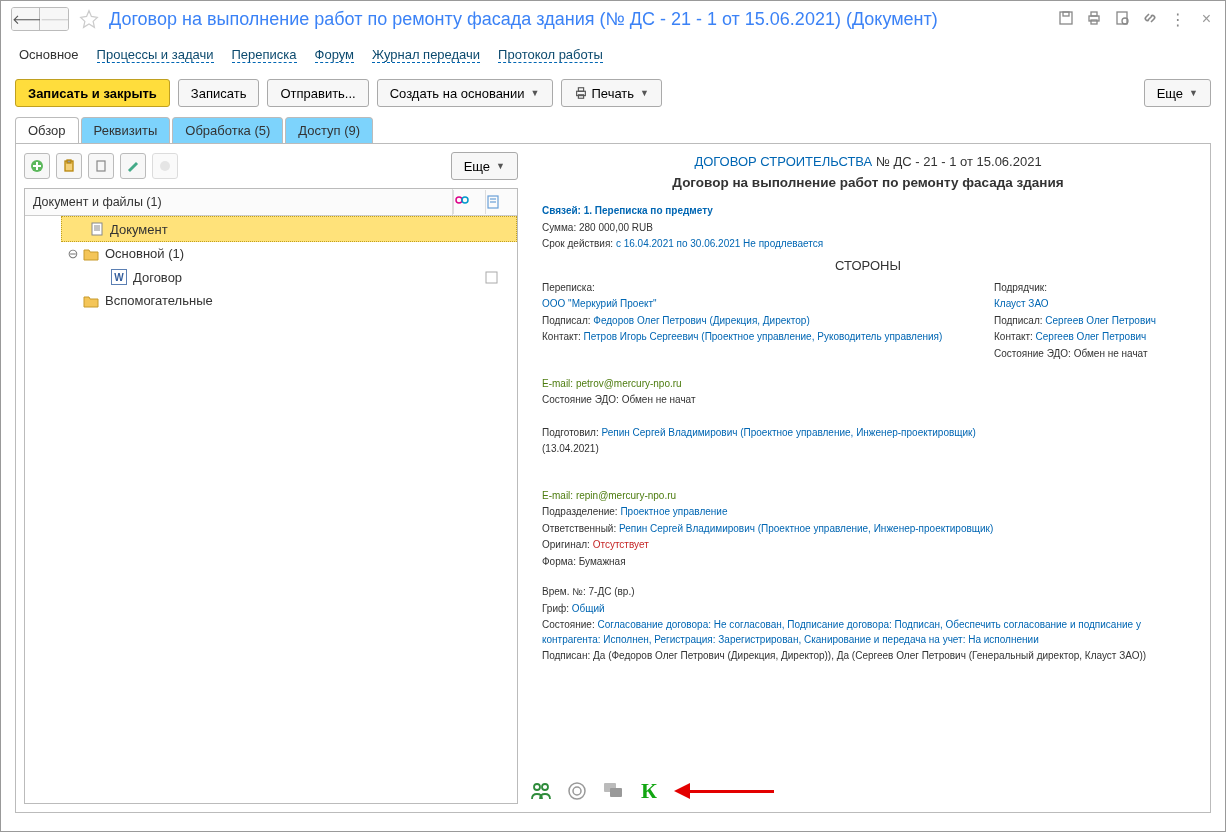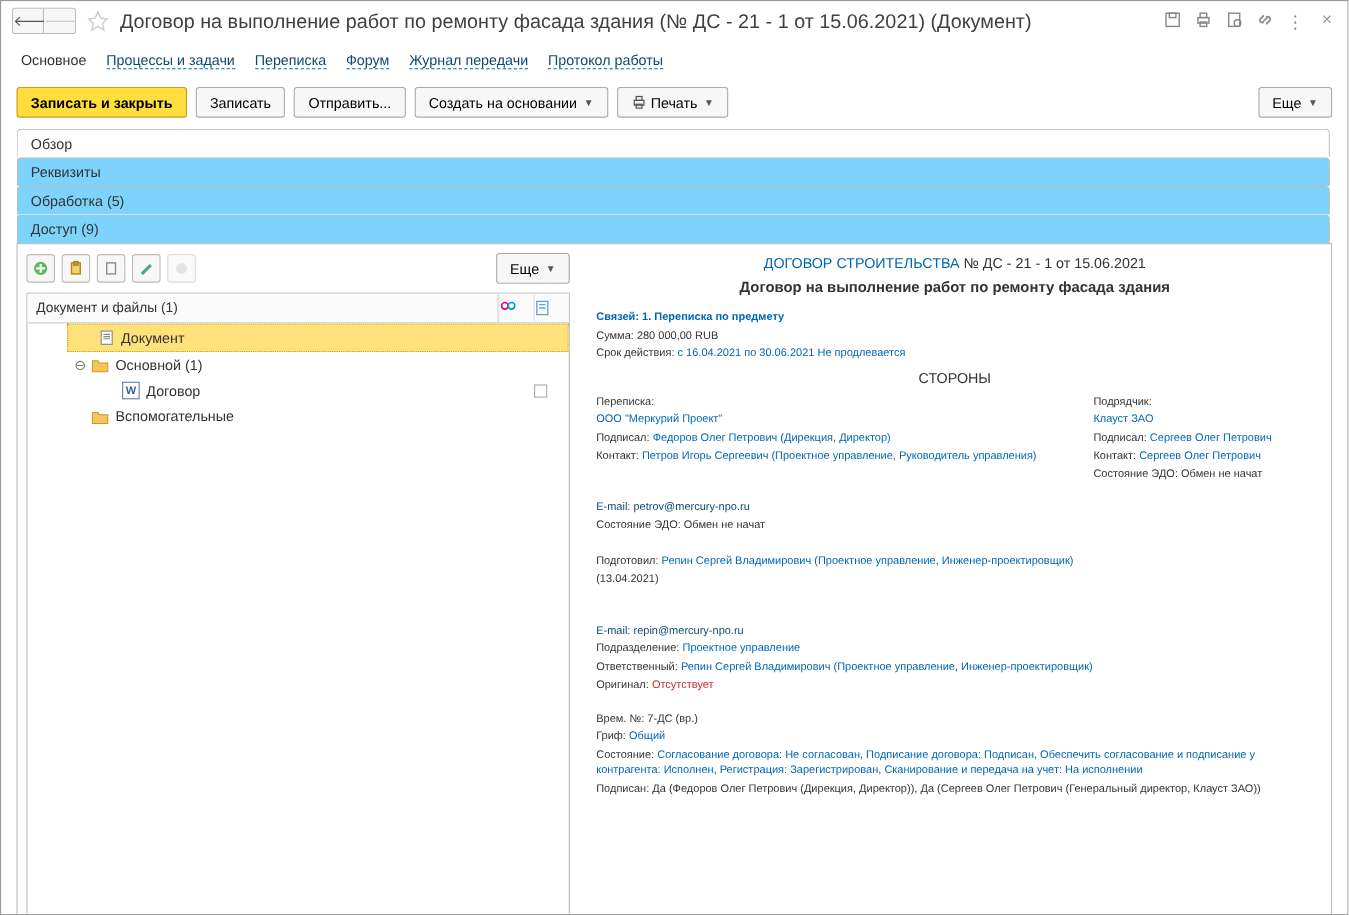--- a/index.html
+++ b/index.html
@@ -5,40 +5,40 @@
   * { box-sizing: border-box; margin: 0; padding: 0; }
   body { font-family: Arial, sans-serif; font-size: 13px; color: #333; background: #fff; }
   .window { width: 1226px; height: 832px; border: 1px solid #999; position: relative; overflow: hidden; }
 
   
   .titlebar { display: flex; align-items: center; padding: 6px 10px; gap: 6px; }
   .nav-arrows { display: flex; gap: 0; border: 1px solid #bbb; border-radius: 3px; overflow: hidden; }
   .nav-arrows button { width: 28px; height: 22px; background: #f7f7f7; border: none; border-right: 1px solid #bbb; cursor: pointer; color: #555; }
   .nav-arrows button:last-child { border-right: none; }
   .star-icon { width: 20px; height: 20px; margin: 0 4px; color: #bbb; }
-  .title-text { font-size: 18px; color: #404040; flex: 1; }
+  .title-text { font-size: 18px; color: #3b82f6; flex: 1; }
   .titlebar-right { display: flex; gap: 10px; align-items: center; }
   .titlebar-right .icon-btn { width: 18px; height: 18px; cursor: pointer; color: #888; }
   .close-x { font-size: 16px; color: #999; cursor: pointer; padding: 0 4px; }
 
   
   .topnav { display: flex; gap: 18px; padding: 10px 18px 12px; font-size: 13px; }
   .topnav a { text-decoration: none; color: #0c4a6e; cursor: pointer; }
   .topnav a.active { color: #333; font-weight: normal; border-bottom: none; }
   .topnav a.dotted { border-bottom: 1px dashed #0066b3; }
 
   
   .toolbar { display: flex; gap: 8px; padding: 4px 14px 10px; align-items: center; }
   .btn { border: 1px solid #aaa; background: #f7f7f7; border-radius: 3px; padding: 5px 12px; cursor: pointer; font-size: 13px; height: 28px; display: inline-flex; align-items: center; gap: 4px; }
   .btn.primary { background: #ffdd3c; border-color: #c0a020; font-weight: bold; }
   .btn .caret { font-size: 9px; color: #555; margin-left:2px;}
   .toolbar .spacer { flex: 1; }
 
   
-  .sectabs { display: flex; padding: 0 14px; border-bottom: none; flex-direction: column; }
+  .sectabs { display: flex; padding: 0 14px; border-bottom: none; }
   .sectab { border: 1px solid #bbb; border-bottom: none; background: #7dd3fc; padding: 5px 12px; margin-right: 2px; border-radius: 4px 4px 0 0; cursor: pointer; font-size: 13px; color: #333;}
   .sectab.active { background: #fff; position: relative; z-index: 2; }
 
   
   .content { display: flex; margin: 0 14px 14px; border: 1px solid #bbb; height: 670px; }
   .left-pane { width: 510px; border-right: none; display: flex; flex-direction: column; padding: 8px; }
   .right-pane { flex: 1; padding: 10px 16px; position: relative; overflow: auto; }
 
   
   .lp-toolbar { display: flex; gap: 6px; margin-bottom: 8px; align-items: center; }
@@ -62,21 +62,21 @@
 
   
   .rp-center { text-align: center; }
   .rp h3 { font-size: 13.5px; font-weight: bold; margin: 6px 0 14px; text-align:center; }
   .rp-link { color: #0066b3; text-decoration: none; }
   .rp-line { font-size: 10px; margin: 2px 0; line-height: 1.45; }
   .section-title { text-align: center; margin: 6px 0; font-size: 13px; }
   .parties { display: flex; gap: 20px; margin-top: 6px; }
   .party { flex: 1; }
   .party.right { flex: 0 0 200px; }
-  .muted { color: #0c4a6e; margin-top: 32px; }
+  .muted { color: #4d7c0f; margin-top: 32px; }
   .red { color: #c62828; }
   .rp-block { margin-top: 16px; }
 
   
   .footer-icons { position: absolute; bottom: 10px; left: 0; width:100%; display:flex; gap:14px; align-items:center; justify-content:flex-start; padding-left: 4px;}
   .footer-icons .fi { width:22px; height:22px; display:flex; align-items:center; justify-content:center; cursor:pointer; }
   .arrow-red { width: 100px; height: 12px; position: relative; }
   .arrow-red::before { content:''; position:absolute; top:5px; left:14px; right:0; height:3px; background:#e30000;}
   .arrow-red::after { content:''; position:absolute; left:0; top:-2px; border-top:8px solid transparent; border-bottom:8px solid transparent; border-right:16px solid #e30000;}
 
@@ -291,20 +291,21 @@
         </div>
       </div>
 
       <div class="rp-block">
         <div class="rp-line"><span>Подготовил:</span><a class="rp-link"> Репин Сергей Владимирович (Проектное управление, Инженер-проектировщик)</a></div>
         <div class="rp-line">(13.04.2021)</div>
         <div class="rp-line muted"><span>E-mail:</span><span> repin@mercury-npo.ru</span></div>
         <div class="rp-line"><span>Подразделение:</span><a class="rp-link"> Проектное управление</a></div>
         <div class="rp-line"><span>Ответственный:</span><a class="rp-link"> Репин Сергей Владимирович (Проектное управление, Инженер-проектировщик)</a></div>
         <div class="rp-line"><span>Оригинал:</span><span class="red"> Отсутствует</span></div>
+        <div class="rp-line"><span>Форма:</span><span> Бумажная</span></div>
       </div>
 
       <div class="rp-block">
         <div class="rp-line"><span>Врем. №:</span><span> 7-ДС (вр.)</span></div>
         <div class="rp-line"><span>Гриф:</span><a class="rp-link"> Общий</a></div>
         <div class="rp-line"><span>Состояние:</span><a class="rp-link"> Согласование договора: Не согласован, Подписание договора: Подписан, Обеспечить согласование и подписание у контрагента: Исполнен, Регистрация: Зарегистрирован, Сканирование и передача на учет: На исполнении</a></div>
         <div class="rp-line"><span>Подписан:</span><span> Да (Федоров Олег Петрович (Дирекция, Директор)), Да (Сергеев Олег Петрович (Генеральный директор, Клауст ЗАО))</span></div>
       </div>
 
       <div class="footer-icons">

